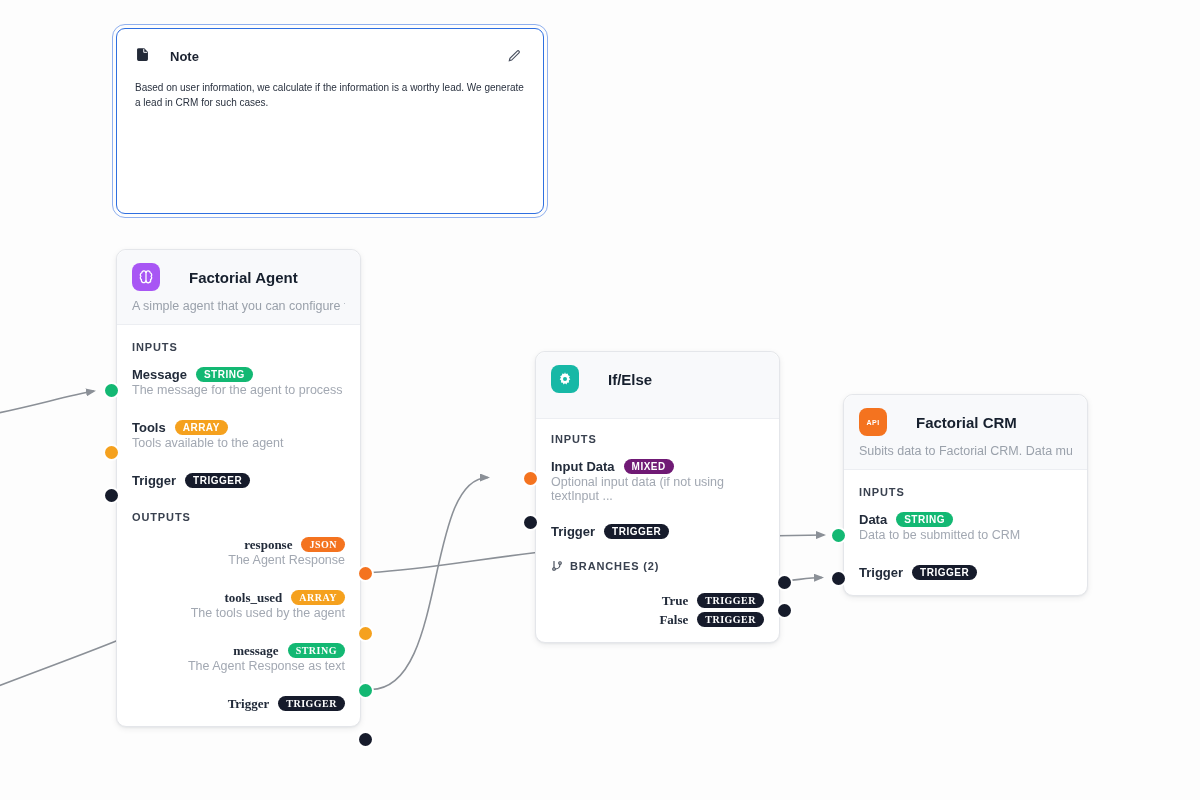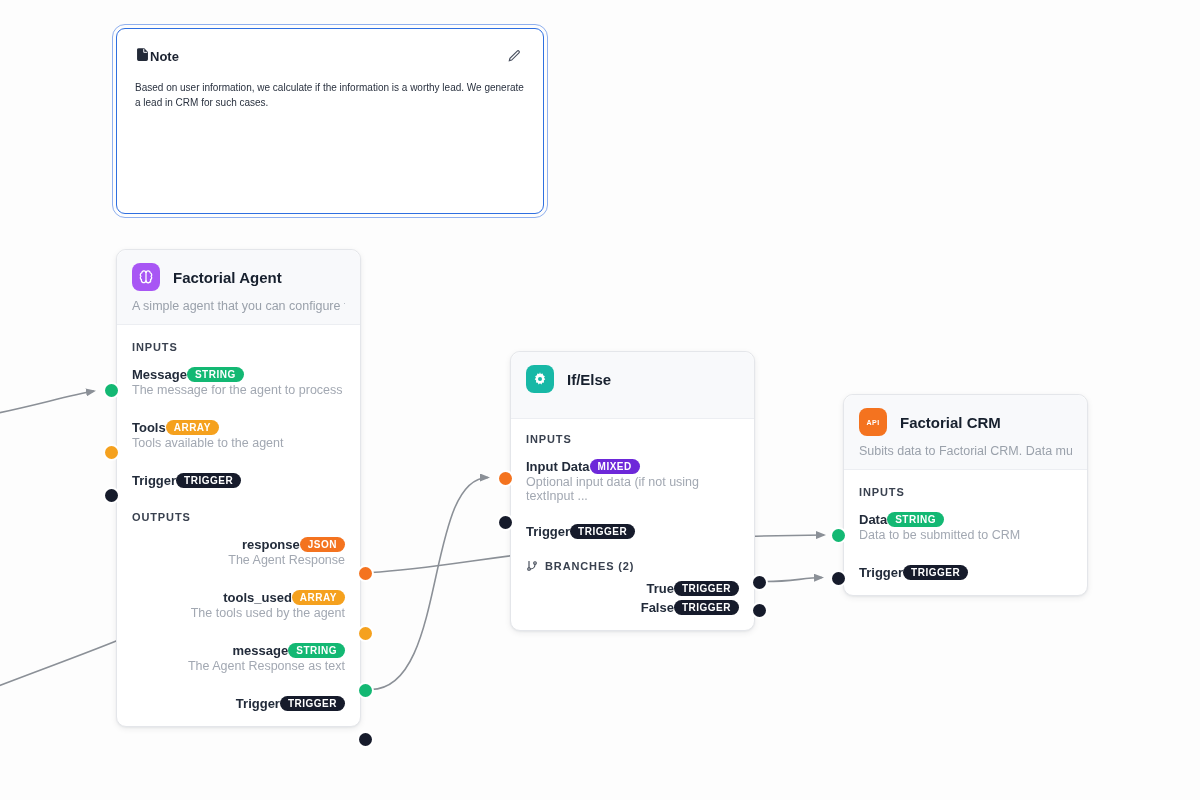--- a/index.html
+++ b/index.html
@@ -12,59 +12,59 @@
   #edges { position:absolute; left:0; top:0; z-index:0; }
 
   
   .note {
     position:absolute; left:116px; top:28px; width:428px; height:186px;
     background:#ffffff; border:1.5px solid #2f6fe0; border-radius:9px;
     outline:1.5px solid #8fb0ef; outline-offset:3px;
     padding:16px 18px; z-index:2;
   }
   .note-top { display:flex; align-items:center; justify-content:space-between; }
-  .note-kind { display:flex; align-items:center; gap:0; font-size:13px; font-weight:700; color:#1b2230; }
+  .note-kind { display:flex; align-items:center; gap:20px; font-size:13px; font-weight:700; color:#1b2230; }
   .note-title { margin-top:24px; font-size:27px; font-weight:700; color:#101828; letter-spacing:-0.4px; }
   .note-body { margin-top:14px; font-size:10px; line-height:1.45; color:#29313f; max-width:398px; }
   .icon-btn { width:22px; height:22px; display:flex; align-items:center; justify-content:center; cursor:pointer; }
 
   
   .node {
     position:absolute; width:245px; background:#ffffff;
     border:1px solid #e4e6ea; border-radius:10px; z-index:1;
     box-shadow:0 2px 6px rgba(16,24,40,.07), 0 1px 2px rgba(16,24,40,.05);
   }
   .node-header {
     background:#f8f9fb; border-bottom:1px solid #eceef2;
     border-radius:10px 10px 0 0; padding:13px 15px 11px;
   }
   .hrow { display:flex; align-items:center; gap:13px; }
   .icon-box {
     width:28px; height:28px; border-radius:8px; color:#fff; flex:none;
     display:flex; align-items:center; justify-content:center;
     font-size:7px; font-weight:700; letter-spacing:.5px;
   }
-  .node-title { font-size:15px; font-weight:700; color:#17202e; }
+  .node-title { font-size:15px; font-weight:700; color:#17202e;margin-left:16px; }
   .node-desc { margin-top:8px; font-size:12.5px; color:#9aa1ab; white-space:nowrap; overflow:hidden; }
   .node-body { padding:16px 15px 14px; }
   .section-label {
     display:flex; align-items:center; gap:7px;
     font-size:11px; font-weight:700; letter-spacing:.08em; color:#39414f;
     margin-bottom:13px;
   }
   .field { margin-bottom:22px; }
   .field:last-child { margin-bottom:0; }
-  .field-row { display:flex; align-items:center; min-height:17px; }
+  .field-row { display:flex; align-items:center; gap:9px; min-height:17px; }
   .field-label { font-size:13px; font-weight:700; color:#222b3a; }
   .badge {
     font-size:10px; font-weight:700; color:#ffffff; letter-spacing:.05em;
     padding:3px 8px 2.5px; border-radius:8px; line-height:1; flex:none;
   }
   .field-desc { margin-top:0; font-size:12.5px; color:#a2a8b2; }
-  .out-side .field-row { justify-content:flex-end; }
+  .out-side .field-row { justify-content:flex-end;font-family:Liberation Serif, serif; }
   .out-side .field-desc { text-align:right; }
   .outputs-gap { }
 
   .port {
     position:absolute; width:13px; height:13px; border-radius:50%;
     box-shadow:0 0 0 2px #ffffff; cursor:crosshair;
   }
   .port.in  { left:-12px; }
   .port.out { right:-12px; }
 
@@ -181,51 +181,51 @@
 
   <span class="port in" style="top: 134px; background-color: rgb(19, 184, 115);"></span>
   <span class="port in" style="top: 196px; background-color: rgb(245, 161, 30);"></span>
   <span class="port in" style="top: 239px; background-color: rgb(22, 27, 43);"></span>
   <span class="port out" style="top: 317px; background-color: rgb(244, 115, 31);"></span>
   <span class="port out" style="top: 377px; background-color: rgb(245, 161, 30);"></span>
   <span class="port out" style="top: 434px; background-color: rgb(19, 184, 115);"></span>
   <span class="port out" style="top: 483px; background-color: rgb(22, 27, 43);"></span>
 </div>
 
-<div class="node" style="left:510px; top:351px;">
+<div class="node" style="left:535px; top:351px;">
   <div class="node-header ifelse-header">
     <div class="hrow">
       <span class="icon-box" style="background-color: rgb(23, 184, 166);">
         <svg width="16" height="16" viewBox="0 0 24 24" fill="#fff">
           <path d="M12 1.8l1.2 2.6 2.8-.7 .7 2.8 2.6 1.2-1.3 2.6 1.9 2.2-2.2 1.9 .4 2.8-2.8 .4-1.1 2.6-2.2-1.7-2.2 1.7-1.1-2.6-2.8-.4 .4-2.8-2.2-1.9 1.9-2.2-1.3-2.6 2.6-1.2 .7-2.8 2.8 .7z"></path>
           <circle cx="12" cy="12" r="3" fill="#17b8a6"></circle>
         </svg>
       </span>
       <span class="node-title">If/Else</span>
     </div>
   </div>
   <div class="node-body" style="padding-top:14px;">
     <div class="section-label">INPUTS</div>
 
     <div class="field" style="margin-bottom:20px">
       <div class="field-row">
         <span class="field-label">Input Data</span>
-        <span class="badge" style="background-color: #6d28d9;">MIXED</span>
+        <span class="badge" style="background-color: #701a75;">MIXED</span>
       </div>
       <div class="field-desc">Optional input data (if not using textInput ...</div>
     </div>
 
     <div class="field" style="margin-bottom:20px">
       <div class="field-row">
         <span class="field-label">Trigger</span>
         <span class="badge" style="background-color: rgb(22, 27, 43);">TRIGGER</span>
       </div>
     </div>
 
-    <div class="section-label" style="margin-bottom:8px">
+    <div class="section-label" style="margin-bottom:20px">
       <span style="display:flex;">
         <svg width="12" height="12" viewBox="0 0 24 24" fill="none" stroke="#39414f" stroke-width="2.2" stroke-linecap="round">
           <line x1="6" y1="3" x2="6" y2="15"></line>
             <circle cx="18" cy="6" r="2.6"></circle>
             <circle cx="6" cy="18" r="2.6"></circle>
             <path d="M18 9a9 9 0 0 1-9 9"></path>
         </svg>
       </span>
       <span>BRANCHES (2)</span>
     </div>

